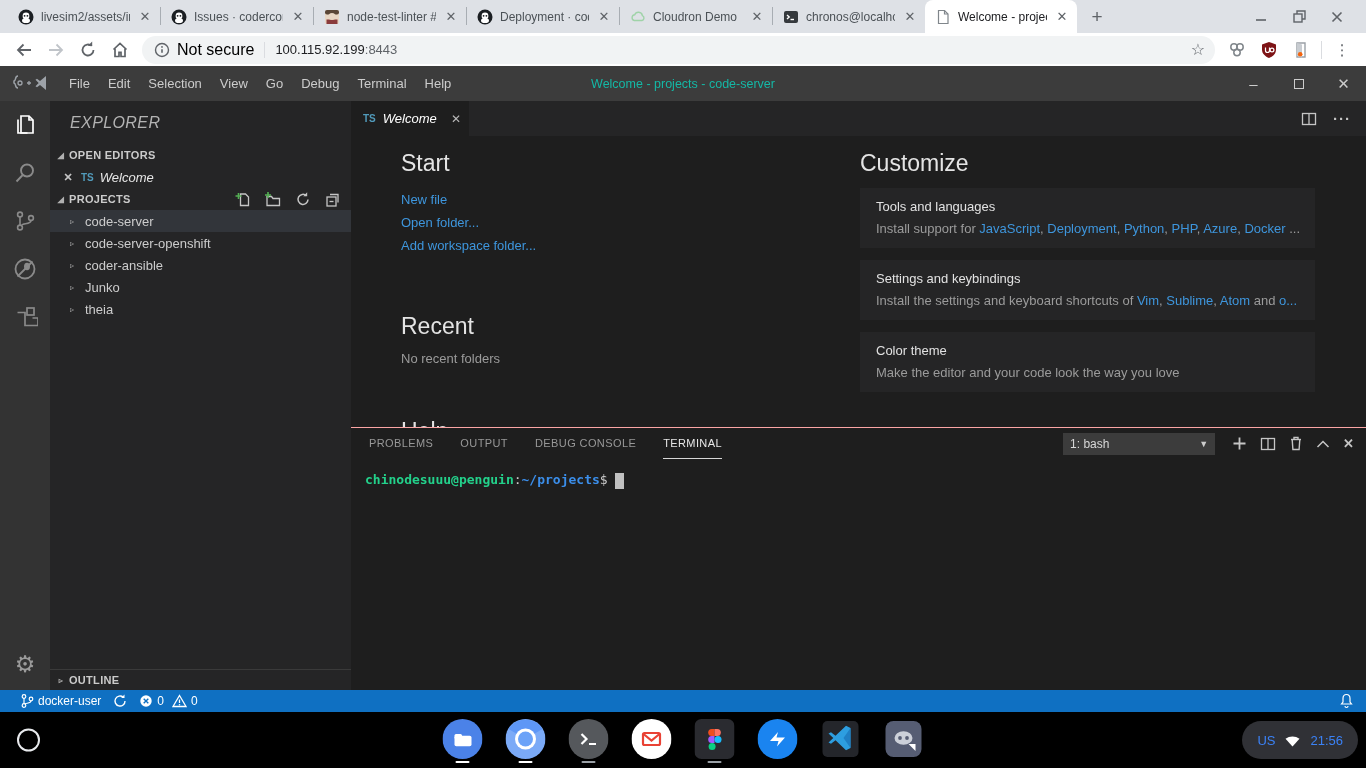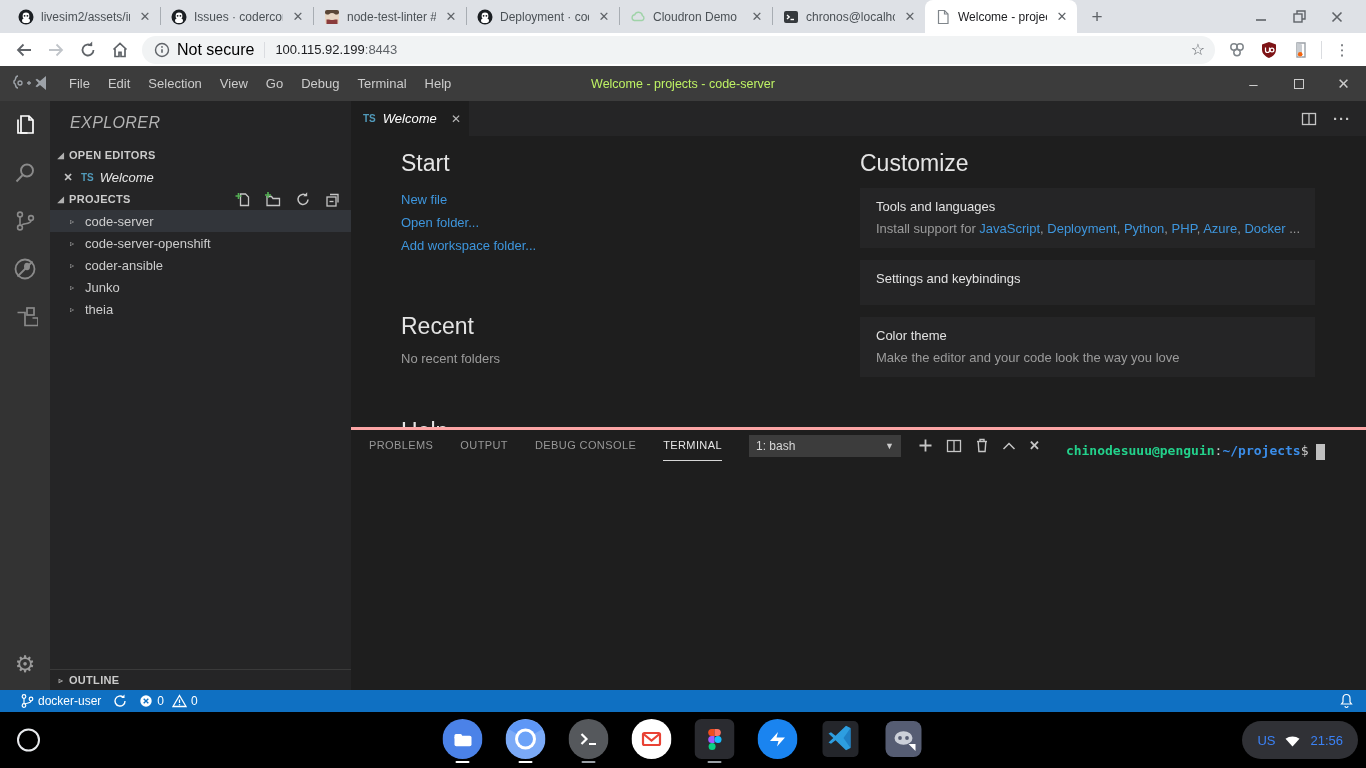--- a/index.html
+++ b/index.html
@@ -35,21 +35,21 @@
   .omni-port { font-size:13px; color:#5f6368; }
   .omni-star { margin-left:auto; width:26px; height:26px; display:flex; align-items:center; justify-content:center; color:#5f6368; font-size:16px; }
   .extbtn { width:28px; height:28px; display:flex; align-items:center; justify-content:center; margin:0 2px; flex:none; }
   .tb-div { width:1px; height:18px; background:#dadce0; margin:0 4px; }
   .menu3 { color:#5f6368; font-size:15px; letter-spacing:0; line-height:5px; width:24px; text-align:center; }
 
   
   .vtitlebar { position:absolute; top:66px; left:0; right:0; height:35px; background:#3c3c3c; display:flex; align-items:center; color:#cccccc; font-size:13px; }
   .vlogo { width:60px; display:flex; align-items:center; justify-content:center; gap:3px; flex:none; }
   .vmenu { padding:0 9px; height:100%; display:flex; align-items:center; }
-  .vtitle { position:absolute; left:50%; transform:translateX(-50%); color:#bef264; font-size:12.5px; white-space:nowrap; }
+  .vtitle { position:absolute; left:50%; transform:translateX(-50%); color:#14b8a6; font-size:12.5px; white-space:nowrap; }
   .vwinctl { margin-left:auto; display:flex; height:100%; }
   .vwinbtn { width:45px; height:100%; display:flex; align-items:center; justify-content:center; color:#cccccc; font-size:15px; }
   .maxbox { width:10px; height:10px; border:1px solid #cccccc; }
 
   
   .workbench { position:absolute; top:101px; bottom:78px; left:0; right:0; display:flex; }
   .activitybar { width:50px; background:#333333; position:relative; flex:none; }
   .acticon { width:50px; height:48px; display:flex; align-items:center; justify-content:center; }
   .actgear { position:absolute; bottom:6px; left:0; width:50px; height:40px; display:flex; align-items:center; justify-content:center; color:#9b9b9b; font-size:23px; }
 
@@ -84,21 +84,21 @@
   .wlink { display:block; color:#3e96dd; font-size:13px; line-height:23px; }
   .wmuted { color:#9b9b9b; font-size:13px; }
   .recent-block { margin-top:56px; }
   .help-block { margin-top:52px; }
   .wcard { background:#252526; padding:11px 16px 12px; margin-bottom:12px; }
   .wcard-title { font-size:13px; color:#e2e2e2; margin-bottom:7px; }
   .wcard-desc { font-size:13px; color:#9b9b9b; white-space:nowrap; overflow:hidden; }
   .wcard-desc .inlink { color:#3e96dd; }
 
   
-  .panel { height:263px; flex:none; border-top:3px solid #fca5a5; display:flex; background:#1e1e1e; }
+  .panel { height:263px; flex:none; border-top:1px solid #fca5a5; display:flex; flex-direction:column; background:#1e1e1e; }
   .panel-header { height:31px; flex:none; display:flex; align-items:center; padding:0 12px 0 18px; }
   .ptab { height:100%; display:flex; align-items:center; font-size:11px; letter-spacing:.4px; color:#989898; margin-right:27px; border-bottom:1px solid transparent; }
   .ptab.active { color:#e7e7e7; border-bottom-color:#d7d7d7; }
   .panel-actions { margin-left:auto; display:flex; align-items:center; gap:13px; }
   .term-select { width:152px; height:22px; background:#3c3c3c; color:#d8d8d8; font-size:12px; display:flex; align-items:center; padding:0 7px; margin-right:4px; }
   .term-select .selarrow { margin-left:auto; font-size:9px; color:#cccccc; }
   .pclose { color:#c5c5c5; font-size:13px; font-weight:bold; }
   .terminal { flex:1; padding:13px 0 0 14px; font-family:"DejaVu Sans Mono", monospace; font-size:13px; }
   .t-user { color:#23d18b; font-weight:bold; }
   .t-colon { color:#cccccc; }
@@ -485,20 +485,21 @@
         <div class="wcol-right">
           <div class="whead">Customize</div>
 
           <div class="wcard">
             <div class="wcard-title">Tools and languages</div>
             <div class="wcard-desc"><span>Install support for </span><span class="inlink">JavaScript</span><span>, </span><span class="inlink">Deployment</span><span>, </span><span class="inlink">Python</span><span>, </span><span class="inlink">PHP</span><span>, </span><span class="inlink">Azure</span><span>, </span><span class="inlink">Docker</span><span> ...</span></div>
           </div>
 
           <div class="wcard">
             <div class="wcard-title">Settings and keybindings</div>
+            <div class="wcard-desc"><span>Install the settings and keyboard shortcuts of </span><span class="inlink">Vim</span><span>, </span><span class="inlink">Sublime</span><span>, </span><span class="inlink">Atom</span><span> and </span><span class="inlink">o...</span></div>
           </div>
 
           <div class="wcard">
             <div class="wcard-title">Color theme</div>
             <div class="wcard-desc"><span>Make the editor and your code look the way you love</span></div>
           </div>
         </div>
       </div>
 
       <div class="panel">

